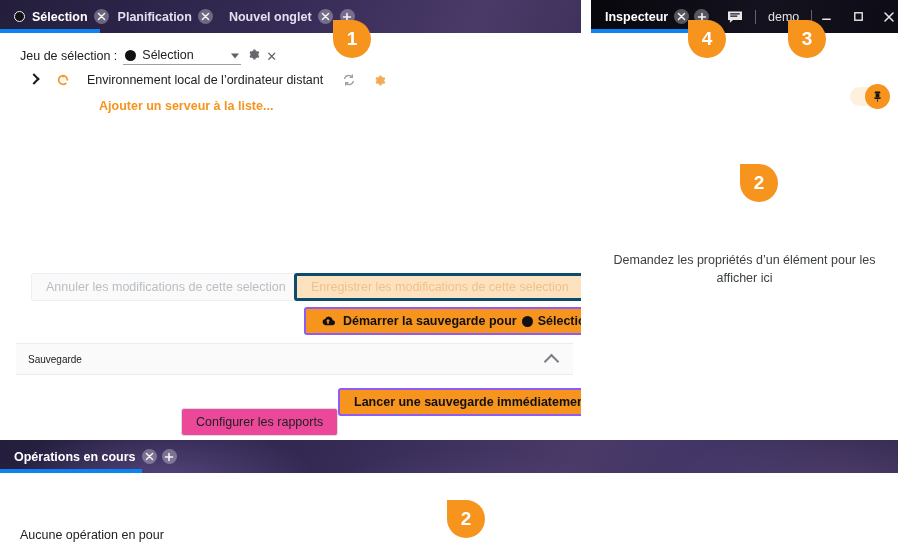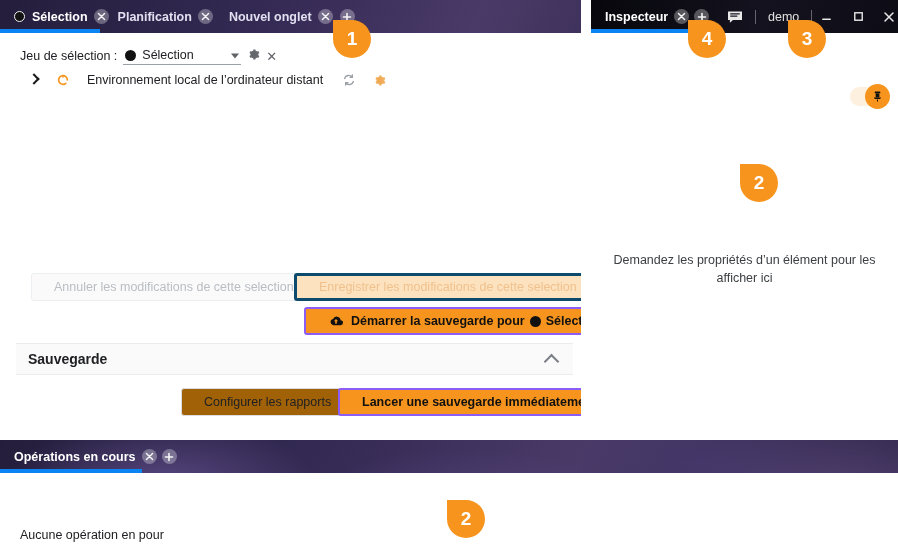--- a/index.html
+++ b/index.html
@@ -106,47 +106,47 @@
   }
   .add-server {
     color: #f7941d; font-size: 12.5px; font-weight: bold;
     padding: 12px 0 0 99px;
   }
 
   .btn-row { position: absolute; }
   .btn {
     font-size: 12.5px; height: 28px; border-radius: 3px;
     display: inline-flex; align-items: center; justify-content: center;
-    padding: 0 22px; white-space: nowrap; border: 1px solid transparent;
+    padding: 0 14px; white-space: nowrap; border: 1px solid transparent;
   }
   .btn-disabled-ghost {
     background: #fafafa; border: 1px solid #eceff1; color: #b9bec3;
   }
   .btn-disabled-orange {
     background: #fde2c0; border: 3px solid #0c4a6e; color: #f0c18c;
   }
   .btn-orange {
     background: #f7941d; color: #111; font-weight: bold;
     border: 2px solid #8b5cf6;
   }
   .btn-light {
-    background: #a16207; color: #202124; border: 1px solid #dadce0;
+    background: #ec4899; color: #202124; border: 1px solid #dadce0; margin-top: 20px;
   }
   .btn-orange .dot {
     width: 11px; height: 11px; border-radius: 50%; background: #111;
     display: inline-block; margin: 0 5px 0 5px;
   }
 
   .section-header {
     position: absolute; left: 16px; right: 8px;
     height: 32px; background: #fafafa; border-top: 1px solid #ececec;
     border-bottom: 1px solid #ececec;
     display: flex; align-items: center; justify-content: space-between;
     padding: 0 14px 0 12px;
-    font-size: 14px; font-weight: bold; color: #202124;
+    font-size: 10px; font-weight: normal; color: #202124;
   }
   .chevron-up { width: 14px; height: 14px; position: relative; }
   .chevron-up::before {
     content: ""; position: absolute; left: 1px; top: 4px;
     width: 9px; height: 9px;
     border-left: 2px solid #7b7f85; border-top: 2px solid #7b7f85;
     transform: rotate(45deg);
   }
 
   
@@ -272,20 +272,21 @@
           </svg>
         </span>
         <span style="display:inline-flex">
           <svg width="13" height="13" viewBox="0 0 16 16" fill="#f0a54a">
             <path d="M8 5.3a2.7 2.7 0 100 5.4 2.7 2.7 0 000-5.4zm0 4.1a1.4 1.4 0 110-2.8 1.4 1.4 0 010 2.8z"></path>
             <path d="M14 8c0-.35-.03-.69-.09-1.02l1.27-.95-1.3-2.25-1.48.6a5.9 5.9 0 00-1.77-1.02L10.4 1.8H7.8l-.23 1.56a5.9 5.9 0 00-1.77 1.02l-1.48-.6-1.3 2.25 1.27.95A6 6 0 004.2 8c0 .35.03.69.09 1.02l-1.27.95 1.3 2.25 1.48-.6c.52.44 1.12.79 1.77 1.02l.23 1.56h2.6l.23-1.56a5.9 5.9 0 001.77-1.02l1.48.6 1.3-2.25-1.27-.95c.06-.33.09-.67.09-1.02z" opacity=".9"></path>
           </svg>
         </span>
       </div>
 
+      <div class="add-server">Ajouter un serveur à la liste...</div>
 
       <div class="btn-row" style="left:31px; top:240px;">
         <span class="btn btn-disabled-ghost">Annuler les modifications de cette selection</span>
       </div>
       <div class="btn-row" style="left:294px; top:240px;">
         <span class="btn btn-disabled-orange">Enregistrer les modifications de cette selection</span>
       </div>
 
       <div class="btn-row" style="left:304px; top:274px;">
         <span class="btn btn-orange">

